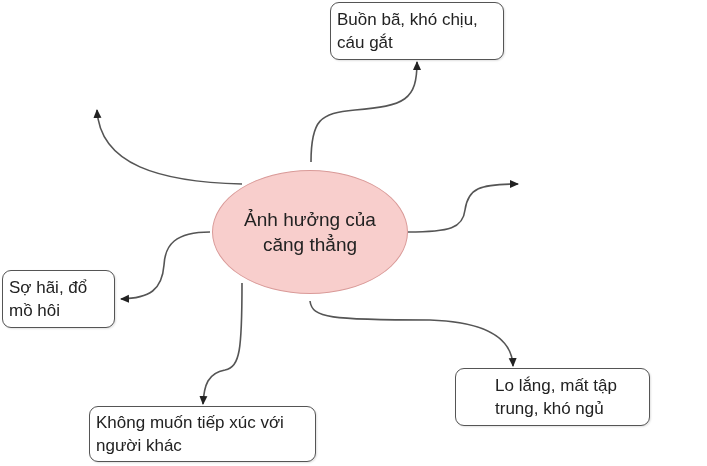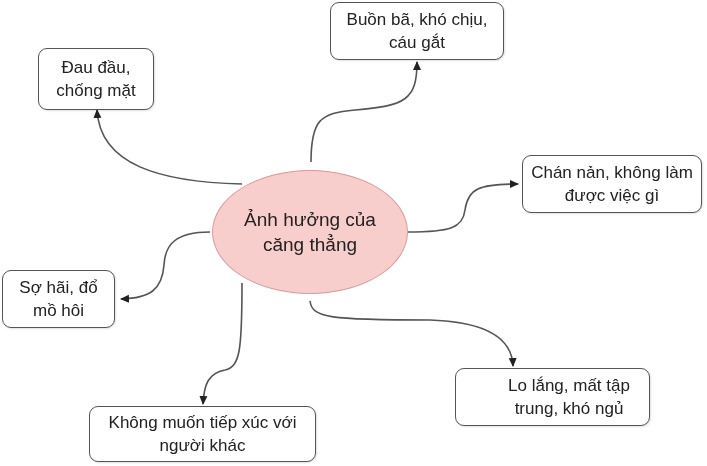--- a/index.html
+++ b/index.html
@@ -27,21 +27,20 @@
     line-height: 25px;
     padding: 0 18px;
   }
   .node {
     position: absolute;
     background: #ffffff;
     border: 1.5px solid #555555;
     border-radius: 9px;
     box-sizing: border-box;
     display: flex; align-items: center; justify-content: center;
-    text-align: center;
     font-size: 17px;
     line-height: 23px;
     padding: 2px 6px;
     box-shadow: 1px 1px 2px rgba(0,0,0,0.12);
   }
 </style>
 </head>
 <body>
 
 <div id="canvas">
@@ -63,31 +62,25 @@
 
     <path d="M 242 283 C 242 350, 240 367, 225 370 C 208 373, 204 385, 203 404" stroke="#555555" stroke-width="1.6" fill="none" marker-end="url(#arrow)"></path>
 
     <path d="M 310 301 C 312 318, 330 320, 430 320 C 490 322, 512 340, 513 366" stroke="#555555" stroke-width="1.6" fill="none" marker-end="url(#arrow)"></path>
   </svg>
 
   <div class="center">
     <span>Ảnh hưởng của căng thẳng</span>
   </div>
 
-  <div class="node" style="left:38px; top:48px; width:116px; height:62px;">
-    <span>Đau đầu, chống mặt</span>
-  </div>
 
   <div class="node" style="left:330px; top:2px; width:174px; height:58px;">
     <span>Buồn bã, khó chịu, cáu gắt</span>
   </div>
 
-  <div class="node" style="left:522px; top:155px; width:180px; height:58px;">
-    <span>Chán nản, không làm được việc gì</span>
-  </div>
 
   <div class="node" style="left:2px; top:270px; width:113px; height:58px;">
     <span>Sợ hãi, đổ mồ hôi</span>
   </div>
 
   <div class="node" style="left:89px; top:406px; width:227px; height:56px;">
     <span>Không muốn tiếp xúc với người khác</span>
   </div>
 
   <div class="node" style="left:455px; top:368px; width:195px; height:58px;padding-left:39px;">

